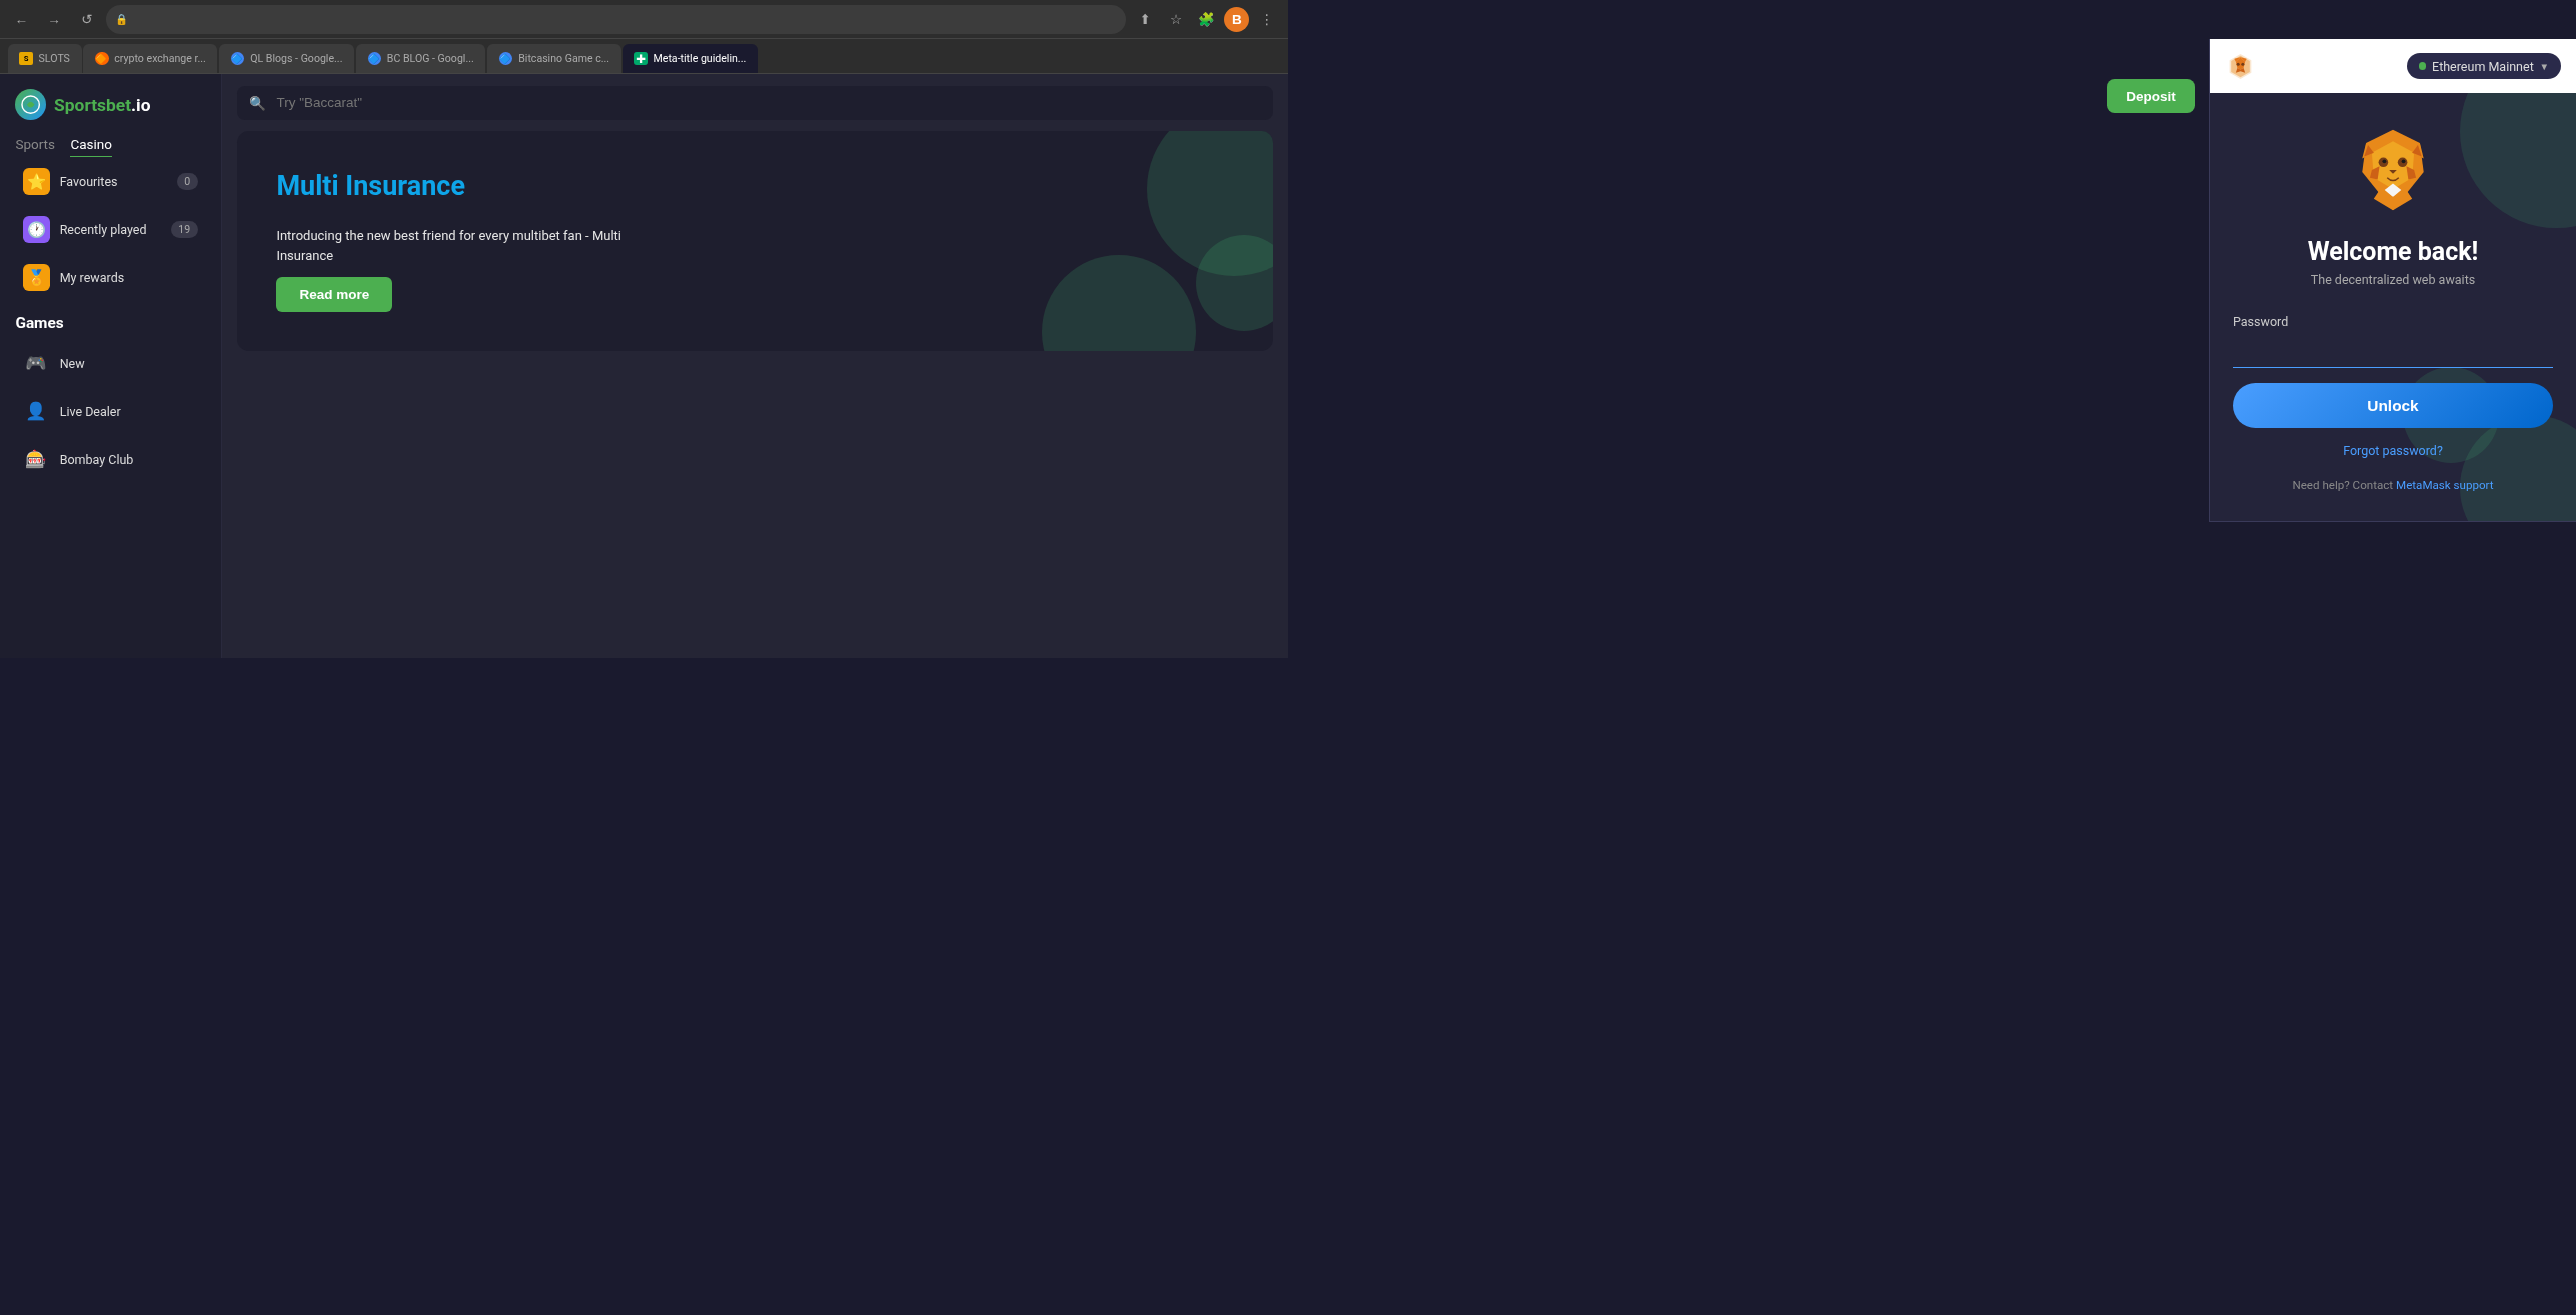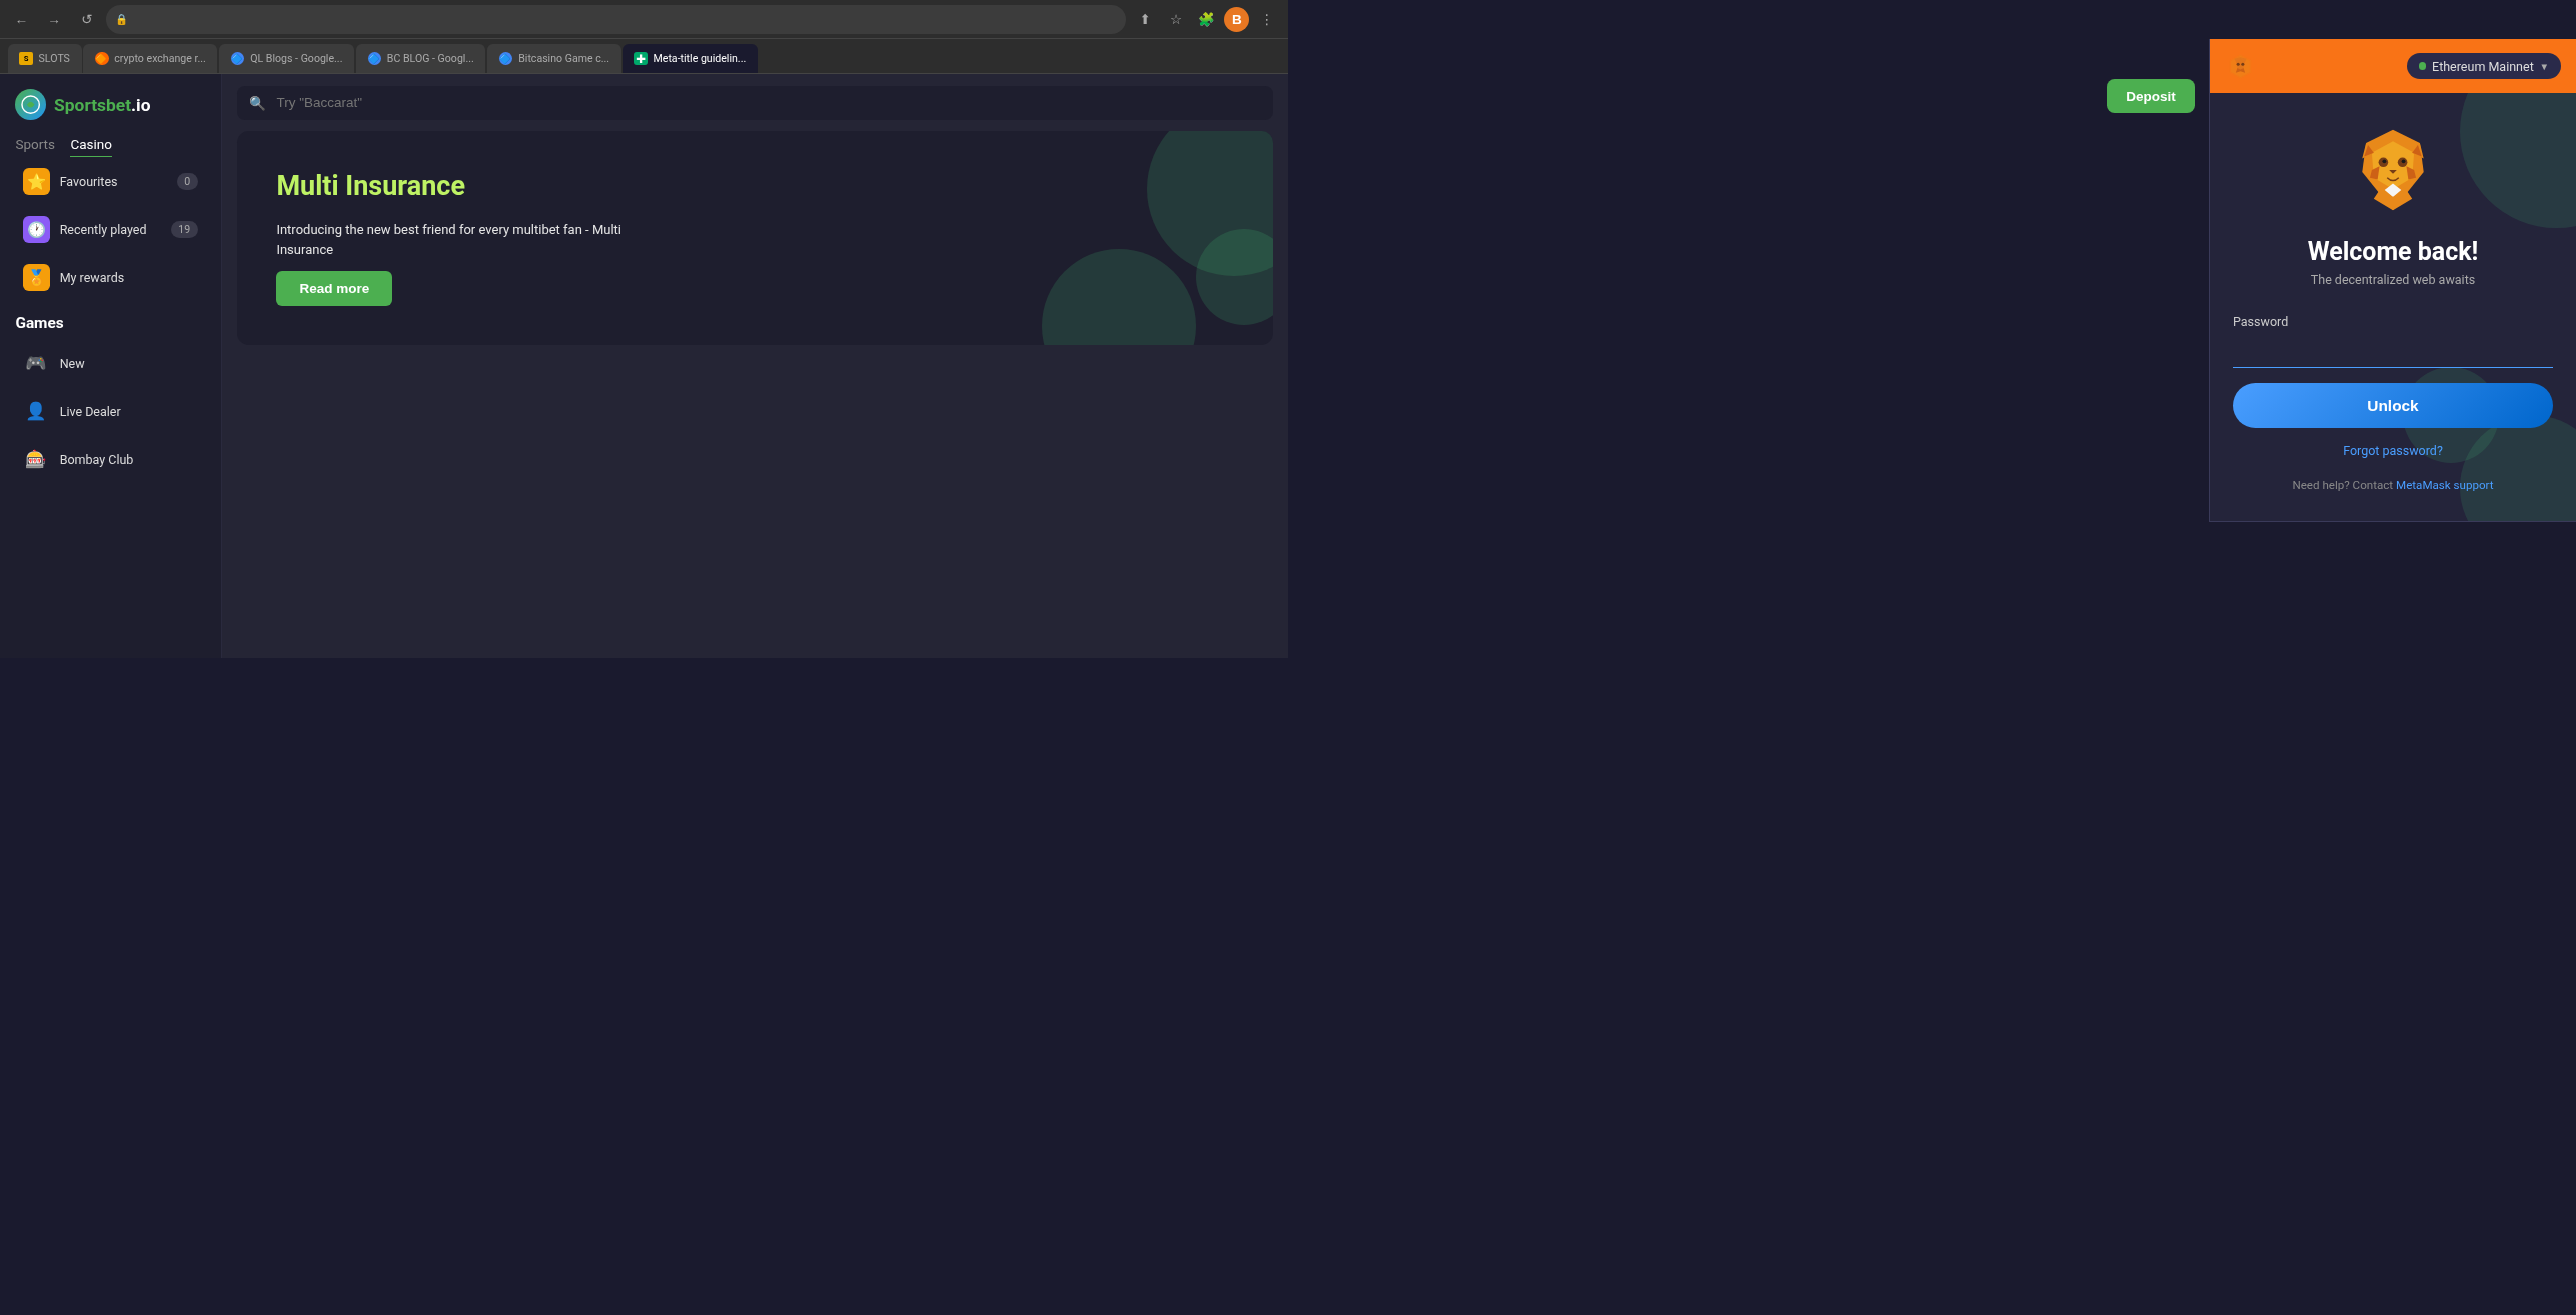--- a/index.html
+++ b/index.html
@@ -302,22 +302,22 @@
       background: #1e1e2e;
       border-radius: 11.6px;
       padding: 39px 39px;
       min-height: 193px;
       position: relative;
       overflow: hidden;
     }
     .hero-title {
       font-size: 27px;
       font-weight: 700;
-      color: #bef264;
-      margin-bottom: 18px;
+      color: #0ea5e9;
+      margin-bottom: 24px;
     }
     .hero-subtitle {
       font-size: 13px;
       color: #e5e5e5;
       margin-bottom: 12px;
       max-width: 386px;
       line-height: 1.5;
     }
     .read-more-btn {
       background: #4CAF50;
@@ -357,21 +357,21 @@
       right: 0;
       width: 367px;
       background: #24243a;
       border-left: 1px solid #3a3a5a;
       border-bottom: 1px solid #3a3a5a;
       z-index: 1000;
       overflow: hidden;
     }
 
     .metamask-header {
-      background: #f97316;
+      background: #ffffff;
       padding: 11.6px 15.4px;
       display: flex;
       align-items: center;
       justify-content: space-between;
     }
     .mm-logo-wrap {
       display: flex;
       align-items: center;
       gap: 7.7px;
     }

